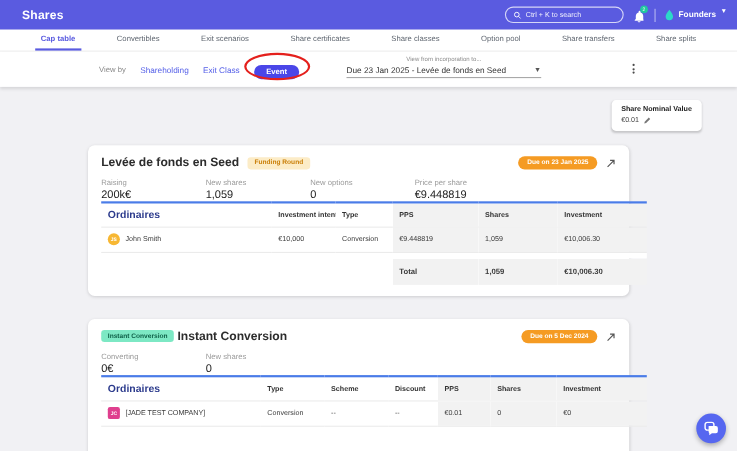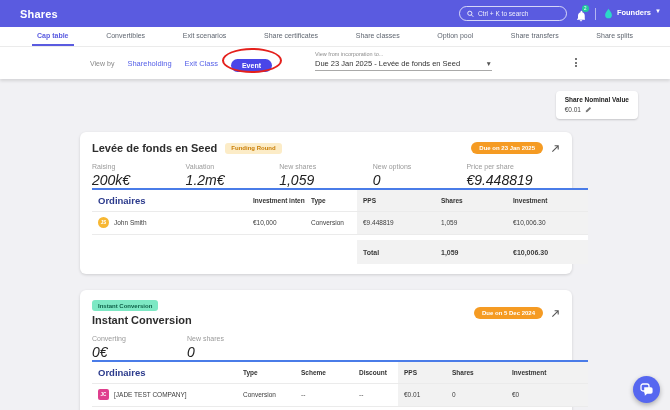--- a/index.html
+++ b/index.html
@@ -33,21 +33,21 @@
   .viewbar { height:32px; background:#fff; position:relative; box-shadow:0 2px 3px rgba(0,0,0,.12); z-index:4; }
   .vb-left { position:absolute; left:90px; top:0; height:32px; display:flex; align-items:center; gap:13px; }
   .vb-label { font-size:7px; color:#888; }
   .vb-link { font-size:7.5px; color:#5661e8; cursor:pointer; }
   .event-wrap { position:relative; }
   .event-pill { background:#4a46e8; color:#fff; font-size:7px; font-weight:bold; padding:3px 11px;
                 border-radius:10px; cursor:pointer; }
   .red-ellipse { position:absolute; left:-9px; top:-6px; width:60px; height:25px;
                  border:2.5px solid #e4201c; border-radius:50%; pointer-events:none; }
   .vb-select { position:absolute; left:315px; top:4px; width:177px; border-bottom:1px solid #a9a9a9;
-               padding-bottom:2px; cursor:pointer; }
+               padding-bottom:2px; cursor:pointer;text-align:center; }
   .vb-select-label { font-size:5.5px; color:#8c8c8c; }
   .vb-select-row { display:flex; align-items:center; justify-content:space-between; margin-top:2px; }
   .vb-select-value { font-size:7.5px; color:#333; }
   .vb-caret { font-size:6.5px; color:#555; }
   .kebab { position:absolute; left:573px; top:9px; display:flex; flex-direction:column; gap:1.5px;
            padding:2px; cursor:pointer; }
   .kebab i { width:2px; height:2px; border-radius:50%; background:#4a4a4a; }
 
   
   .content { position:absolute; top:79px; left:0; right:0; bottom:0; background:#f1f1f4; overflow:hidden; }
@@ -64,26 +64,26 @@
 
   .card-head { display:flex; align-items:center; gap:8px; }
   .card-title { font-size:11px; font-weight:bold; color:#2d2d2d; }
   .type-badge { font-size:6px; font-weight:bold; padding:2.5px 6px; border-radius:3px; }
   .type-badge.funding { background:#fcecc7; color:#c97e06; }
   .type-badge.instant { background:#7de8c4; color:#0e5f47; align-self:flex-start; }
   .head-right { margin-left:auto; display:flex; align-items:center; gap:8px; }
   .due-pill { background:#f59b23; color:#fff; font-size:6px; font-weight:bold; padding:3px 8px;
               border-radius:9px; white-space:nowrap; }
   .expand-btn { cursor:pointer; display:flex; align-items:center; }
-  .head2-left { display:flex; flex-direction:column; gap:3px; }
+  .head2-left { display:flex; flex-direction:row; gap:3px; }
 
   .stats { display:flex; margin-top:9px; }
   .stat { width:95px; }
   .stat-label { font-size:7px; color:#9a9a9a; }
-  .stat-value { font-size:14px; color:#222; margin-top:2px;font-style:italic; }
+  .stat-value { font-size:10px; color:#222; margin-top:2px; }
 
   .ctable { width:496px; border-top:2.5px solid #4a7ce8; border-collapse:collapse;
             table-layout:fixed; }
   .ctable th, .ctable td { font-size:6.5px; padding:0 6px; height:22px; border-bottom:1px solid #ebebeb;
                            color:#3c3c3c; text-align:left; white-space:nowrap; overflow:hidden; }
   .ctable th { font-weight:bold; color:#333; }
   th.group-th { font-size:9.5px; color:#2b3a8c; }
   .num { text-align:right; }
   .shade { background:#f2f2f2; }
   .name-cell { display:flex; align-items:center; gap:5px; height:22px; }
@@ -186,24 +186,20 @@
               <path d="M1.5 8.5L8 2M4 2h4v4" fill="none" stroke="#555" stroke-width="1.2"></path>
             </svg>
         </span>
       </div>
     </div>
 
     <div class="stats">
       <div class="stat">
           <div class="stat-label">Raising</div>
           <div class="stat-value">200k€</div>
-        </div>
-      <div class="stat">
-          <div class="stat-label">Valuation</div>
-          <div class="stat-value">1.2m€</div>
         </div>
       <div class="stat">
           <div class="stat-label">New shares</div>
           <div class="stat-value">1,059</div>
         </div>
       <div class="stat">
           <div class="stat-label">New options</div>
           <div class="stat-value">0</div>
         </div>
       <div class="stat">

